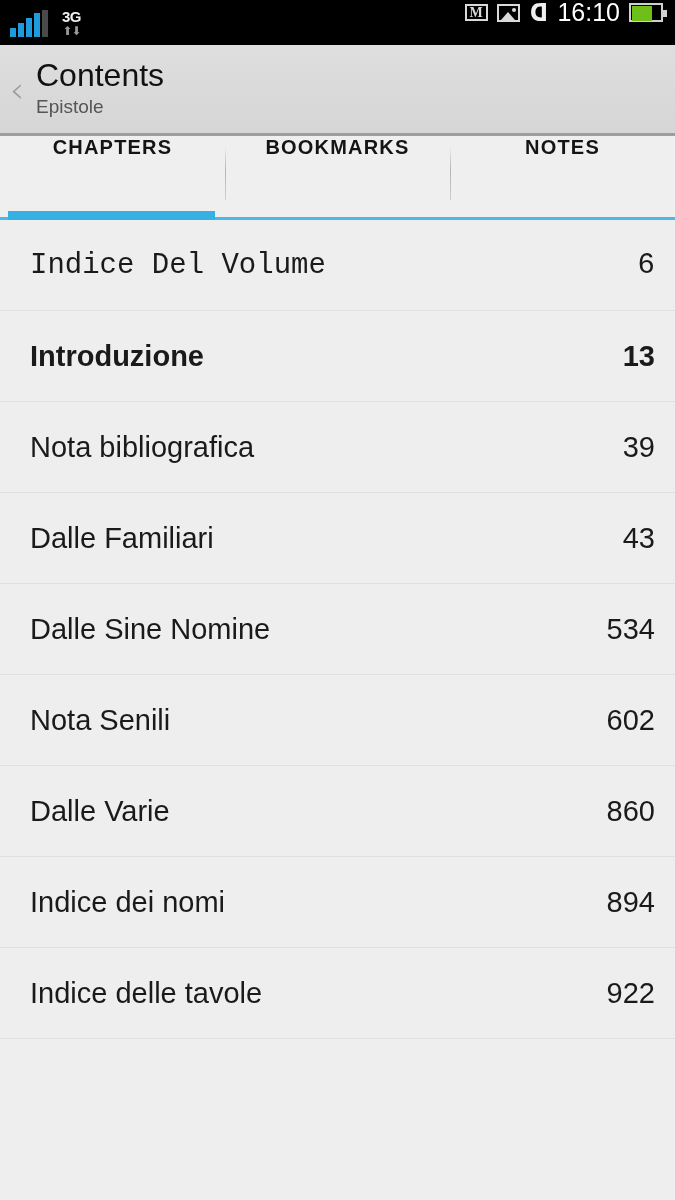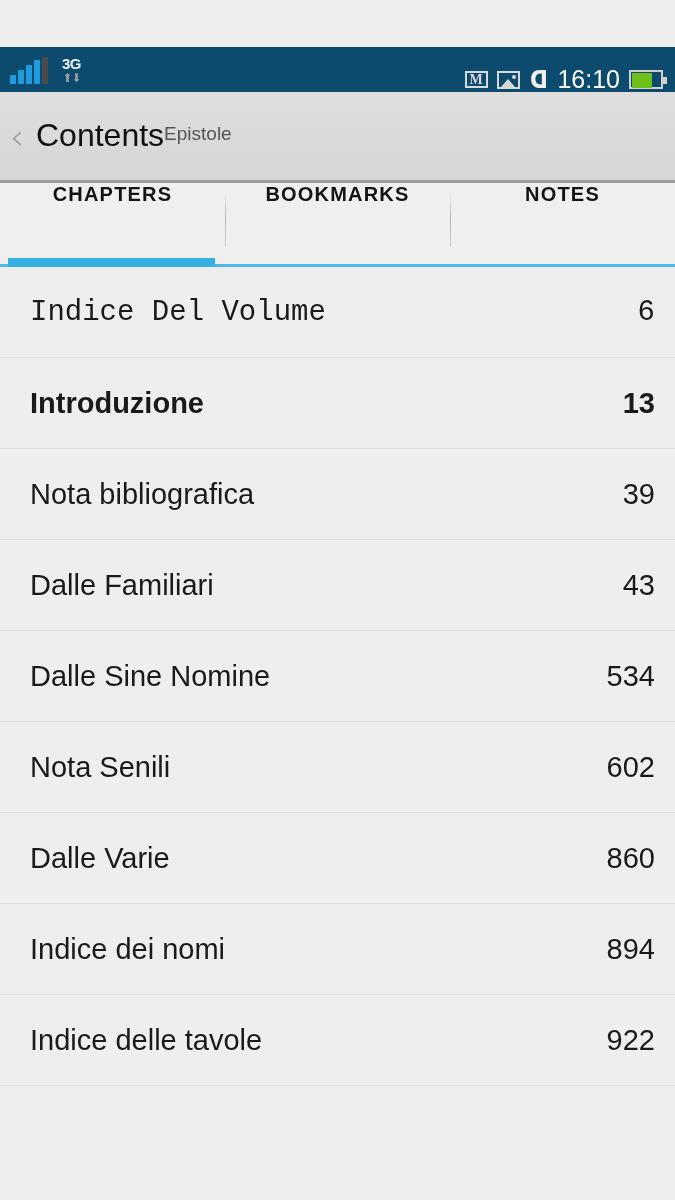--- a/index.html
+++ b/index.html
@@ -7,24 +7,23 @@
     width:675px; height:1200px;
     background:#eeeeee;
     font-family:"Liberation Sans", sans-serif;
     overflow:hidden;
   }
 
   
   .statusbar{
     position:relative;
     height:45px; width:675px;
-    background:#0c4a6e;
-    display:flex; align-items:flex-end;
+    background:#000000;
+    display:flex; align-items:flex-start;
     padding:0 12px 0 10px;
-    margin-top:47px;
   }
   .sb-left{ display:flex; align-items:flex-end; gap:14px; height:100%; padding-bottom:8px; }
   .sb-right{ margin-left:auto; display:flex; align-items:center; gap:9px; }
 
   .signal{ display:flex; align-items:flex-end; gap:2px; height:26px; }
   .signal i{ display:block; width:6px; background:#1e9bdd; border-radius:0; }
   .signal i:nth-child(1){ height:9px; }
   .signal i:nth-child(2){ height:14px; }
   .signal i:nth-child(3){ height:19px; }
   .signal i:nth-child(4){ height:24px; }
@@ -67,21 +66,21 @@
     position:relative; height:91px; width:675px;
     background:linear-gradient(to bottom,#dededf 0%,#d6d6d7 100%);
     border-bottom:3px solid #9d9d9d;
     display:flex; align-items:center;
   }
   .back-chev{
     width:34px; flex:none; text-align:center;
     color:#9c9c9c; font-size:36px; line-height:1; font-weight:300;
     margin-top:2px; font-family:"DejaVu Sans", sans-serif;
   }
-  .head-text{ display:flex; justify-content:flex-end; padding-left:2px; }
+  .head-text{ display:flex; flex-direction:column; justify-content:flex-end; padding-left:2px; }
   .head-title{ font-size:32px; color:#111111; line-height:1.05; font-weight:400; }
   .head-sub{ font-size:19px; color:#555555; line-height:1.25; margin-top:3px; }
 
   
   .tabs{
     position:relative; height:84px; width:675px;
     background:#efefef; display:flex;
   }
   .tab{
     flex:1 1 0; display:flex; align-items:flex-start; justify-content:center;

